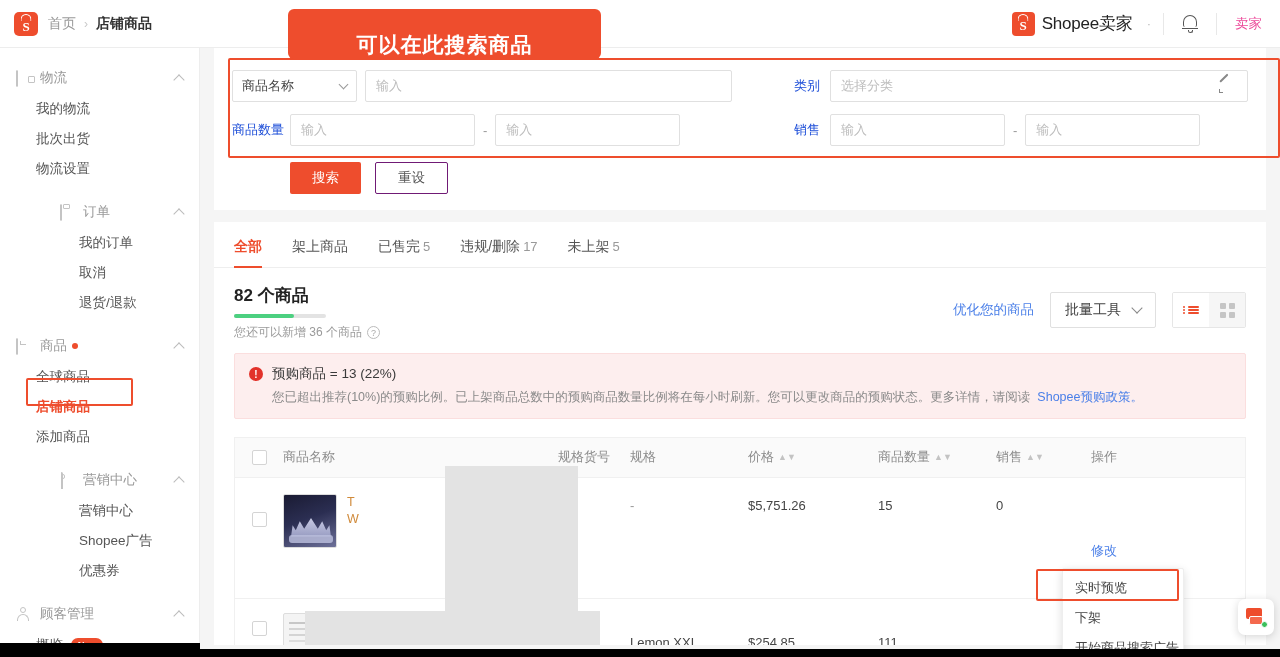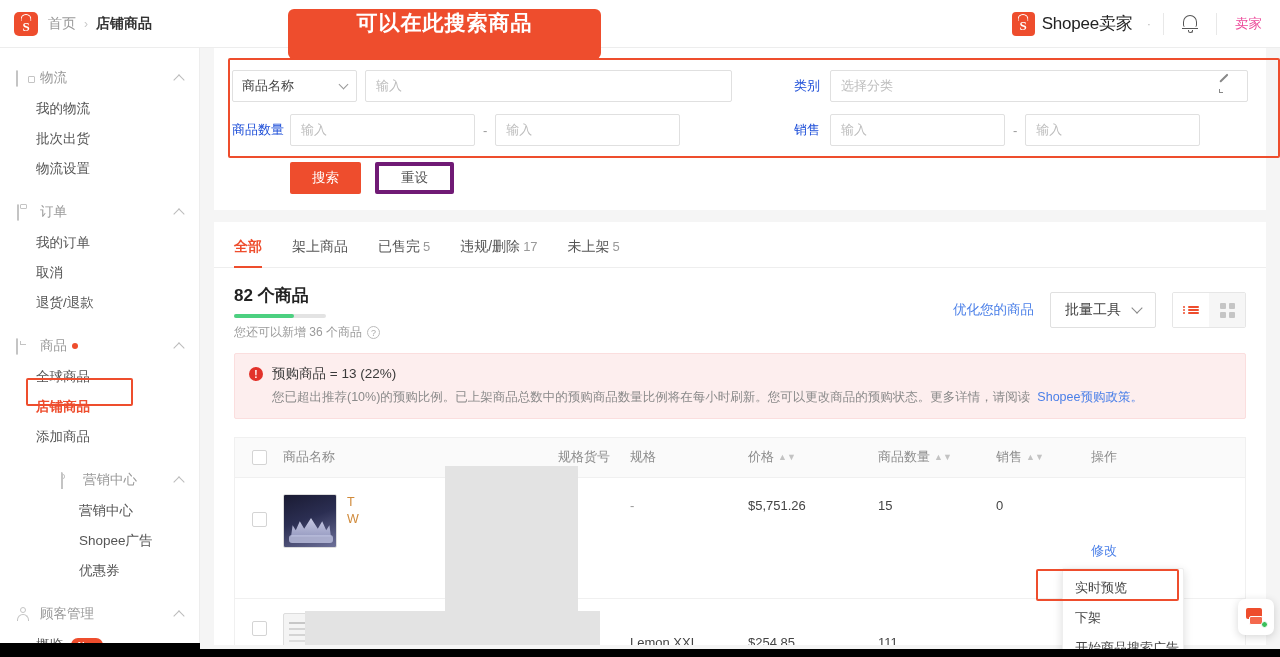--- a/index.html
+++ b/index.html
@@ -145,30 +145,30 @@
   .penicon { margin-left:auto; margin-right:4px; width:15px; height:15px; position:relative; }
   .penicon b { position:absolute; left:2px; top:2px; width:11px; height:2px; background:#888; transform:rotate(-45deg); transform-origin:left center; border-radius:1px; }
   .penicon s { position:absolute; left:1px; bottom:1px; width:4px; height:4px; border-left:1.4px solid #888; border-bottom:1.4px solid #888; }
   .btnrow { display:flex; align-items:center; gap:14px; padding:4px 0 2px 58px; }
   .btn-primary {
     background:#ee4d2d; color:#fff; border:none; border-radius:2px;
     height:32px; padding:0 22px; font-size:13.5px; cursor:pointer;
     font-family:inherit;
   }
   .btn-ghost {
-    background:#fff; color:#555; border:4px solid #701a75; border-radius:2px;
+    background:#fff; color:#555; border:1px solid #701a75; border-radius:2px;
     height:32px; padding:0 22px; font-size:13.5px; cursor:pointer;
     font-family:inherit;
   }
 
   
   .callout {
     position:absolute; left:288px; top:9px; width:313px; height:50px;
     background:#ee4d2d; border-radius:6px; color:#fff; z-index:40;
-    display:flex; align-items:flex-start; justify-content:center;
+    display:flex; align-items:flex-end; justify-content:center;
     font-size:21px; font-weight:bold; letter-spacing:1px;
   }
 
   
   .tabs { display:flex; align-items:flex-end; padding:0 20px; height:46px; border-bottom:1px solid #eee; }
   .tab {
     font-size:14px; color:#555; margin-right:30px; padding-bottom:11px;
     cursor:pointer; position:relative; white-space:nowrap;
   }
   .tab.active { color:#ee4d2d; font-weight:bold; }
@@ -333,21 +333,21 @@
           <span>我的物流</span>
         </div>
       <div class="nav-item">
           <span>批次出货</span>
         </div>
       <div class="nav-item">
           <span>物流设置</span>
         </div>
     </div>
 
-    <div class="nav-group" style="margin-top:12px;">
+    <div class="nav-group" style="margin-top:12px;padding-left:43px;">
       <div class="nav-head">
         <span class="ghost-ico"><span class="ic-doc"></span></span>
         <span class="lbl">
             <span>订单</span>
           </span>
         <span class="caret"></span>
       </div>
       <div class="nav-item">
           <span>我的订单</span>
         </div>

